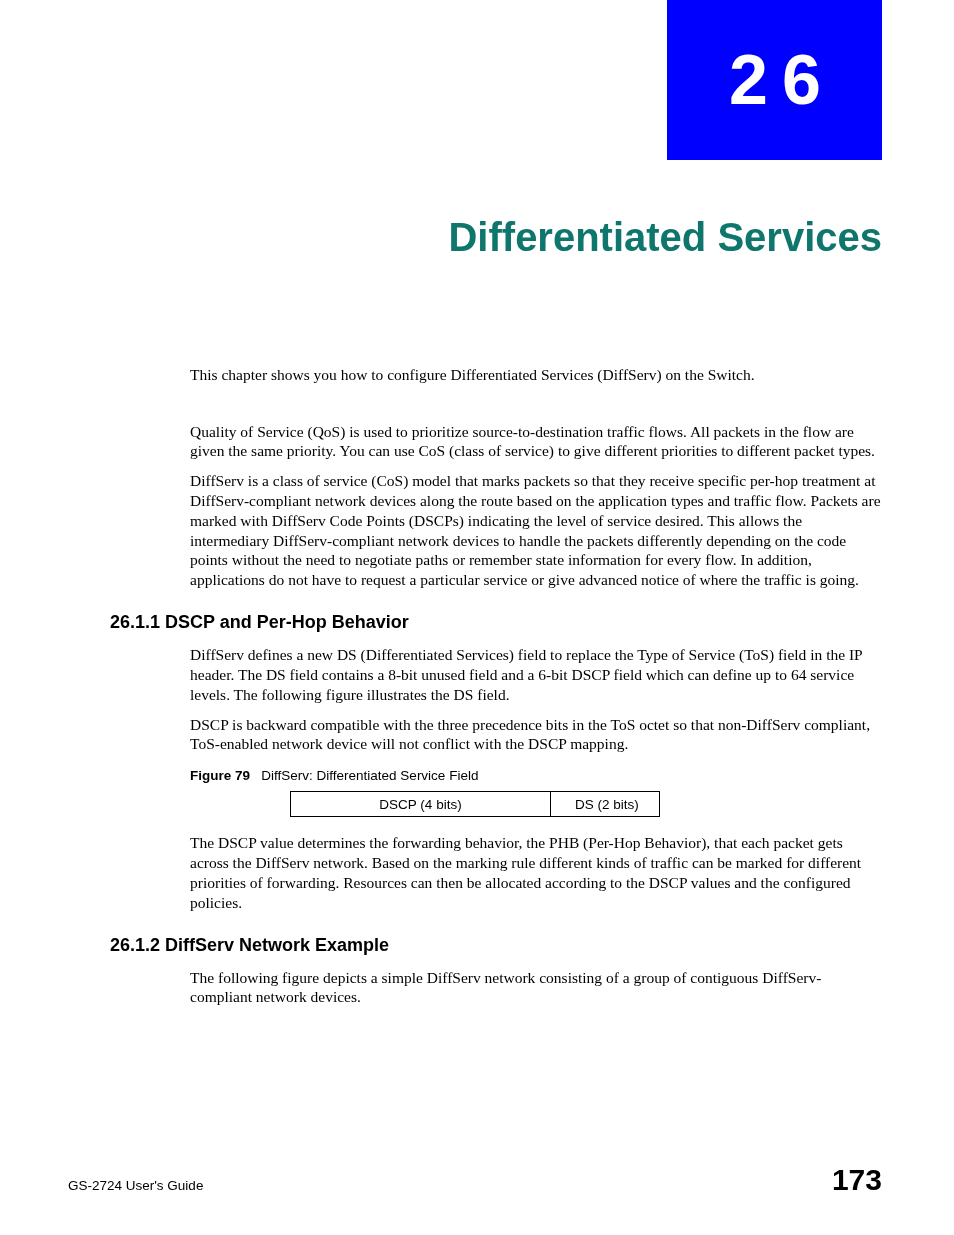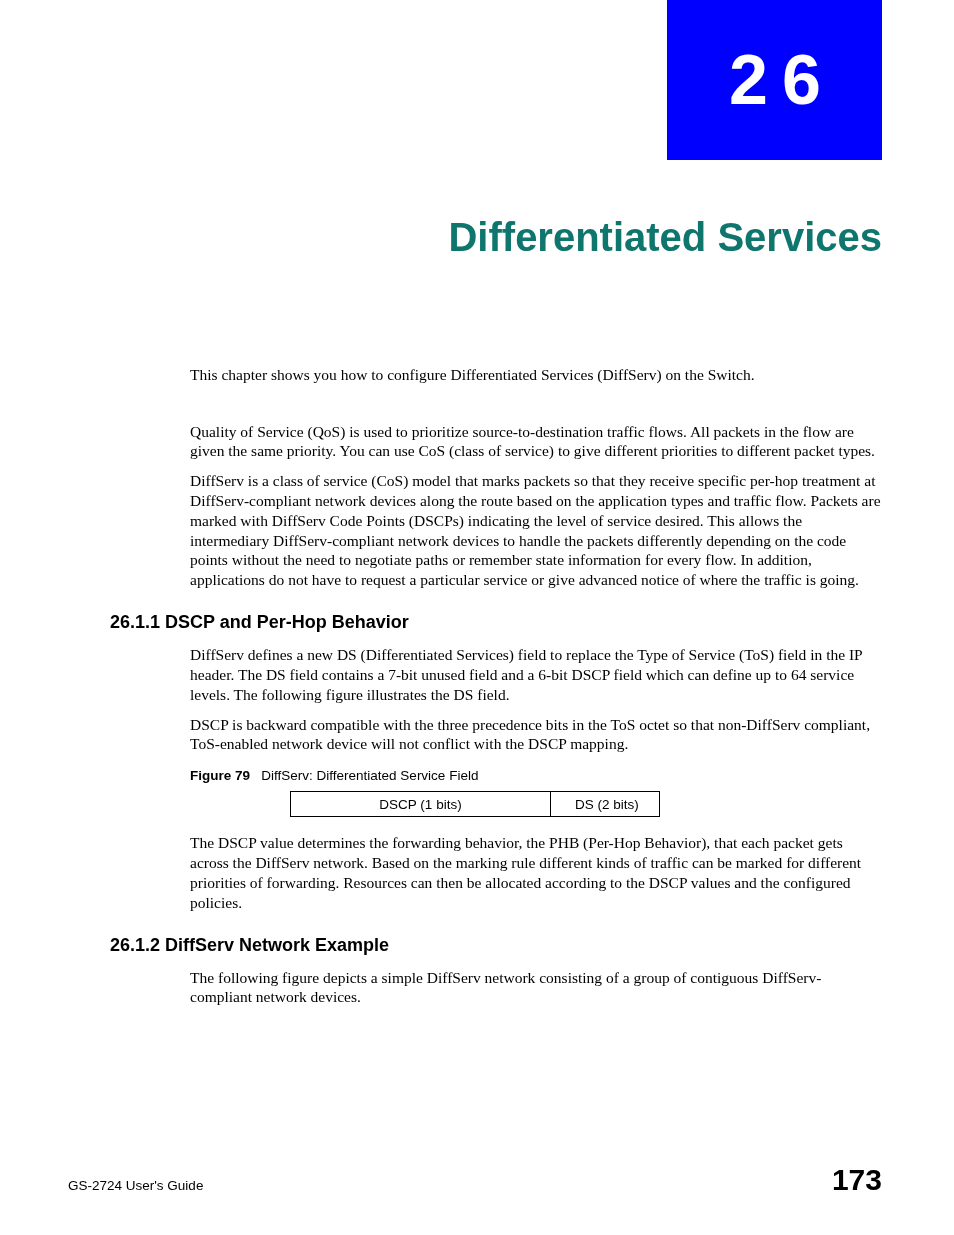--- a/index.html
+++ b/index.html
@@ -135,30 +135,30 @@
 <div class="chapter-title">Differentiated Services</div>
 
 <div class="content">
 
   <p class="intro">This chapter shows you how to configure Differentiated Services (DiffServ) on the Switch.</p>
 
   <p class="para">Quality of Service (QoS) is used to prioritize source-to-destination traffic flows. All packets in the flow are given the same priority. You can use CoS (class of service) to give different priorities to different packet types.</p>
   <p class="para">DiffServ is a class of service (CoS) model that marks packets so that they receive specific per-hop treatment at DiffServ-compliant network devices along the route based on the application types and traffic flow. Packets are marked with DiffServ Code Points (DSCPs) indicating the level of service desired. This allows the intermediary DiffServ-compliant network devices to handle the packets differently depending on the code points without the need to negotiate paths or remember state information for every flow. In addition, applications do not have to request a particular service or give advanced notice of where the traffic is going.</p>
 
   <h3 class="h3-sec">26.1.1  DSCP and Per-Hop Behavior</h3>
-  <p class="para">DiffServ defines a new DS (Differentiated Services) field to replace the Type of Service (ToS) field in the IP header. The DS field contains a 7-bit unused field and a 6-bit DSCP field which can define up to 64 service levels. The following figure illustrates the DS field.</p>
+  <p class="para">DiffServ defines a new DS (Differentiated Services) field to replace the Type of Service (ToS) field in the IP header. The DS field contains a 8-bit unused field and a 6-bit DSCP field which can define up to 64 service levels. The following figure illustrates the DS field.</p>
   <p class="para">DSCP is backward compatible with the three precedence bits in the ToS octet so that non-DiffServ compliant, ToS-enabled network device will not conflict with the DSCP mapping.</p>
 
   <div class="fig-caption">
     <span class="bold">Figure 79</span>&nbsp;&nbsp;&nbsp;<span>DiffServ: Differentiated Service Field</span>
   </div>
 
   <div class="ds-table">
     <div class="ds-row">
-      <div class="ds-cell left">DSCP (1 bits)</div>
+      <div class="ds-cell left">DSCP (4 bits)</div>
       <div class="ds-cell right">DS (2 bits)</div>
     </div>
   </div>
 
   <p class="para">The DSCP value determines the forwarding behavior, the PHB (Per-Hop Behavior), that each packet gets across the DiffServ network.  Based on the marking rule different kinds of traffic can be marked for different priorities of forwarding. Resources can then be allocated according to the DSCP values and the configured policies.</p>
 
   <h3 class="h3-sec">26.1.2  DiffServ Network Example</h3>
   <p class="para">The following figure depicts a simple DiffServ network consisting of a group of contiguous DiffServ-compliant network devices.</p>
 
 </div>

